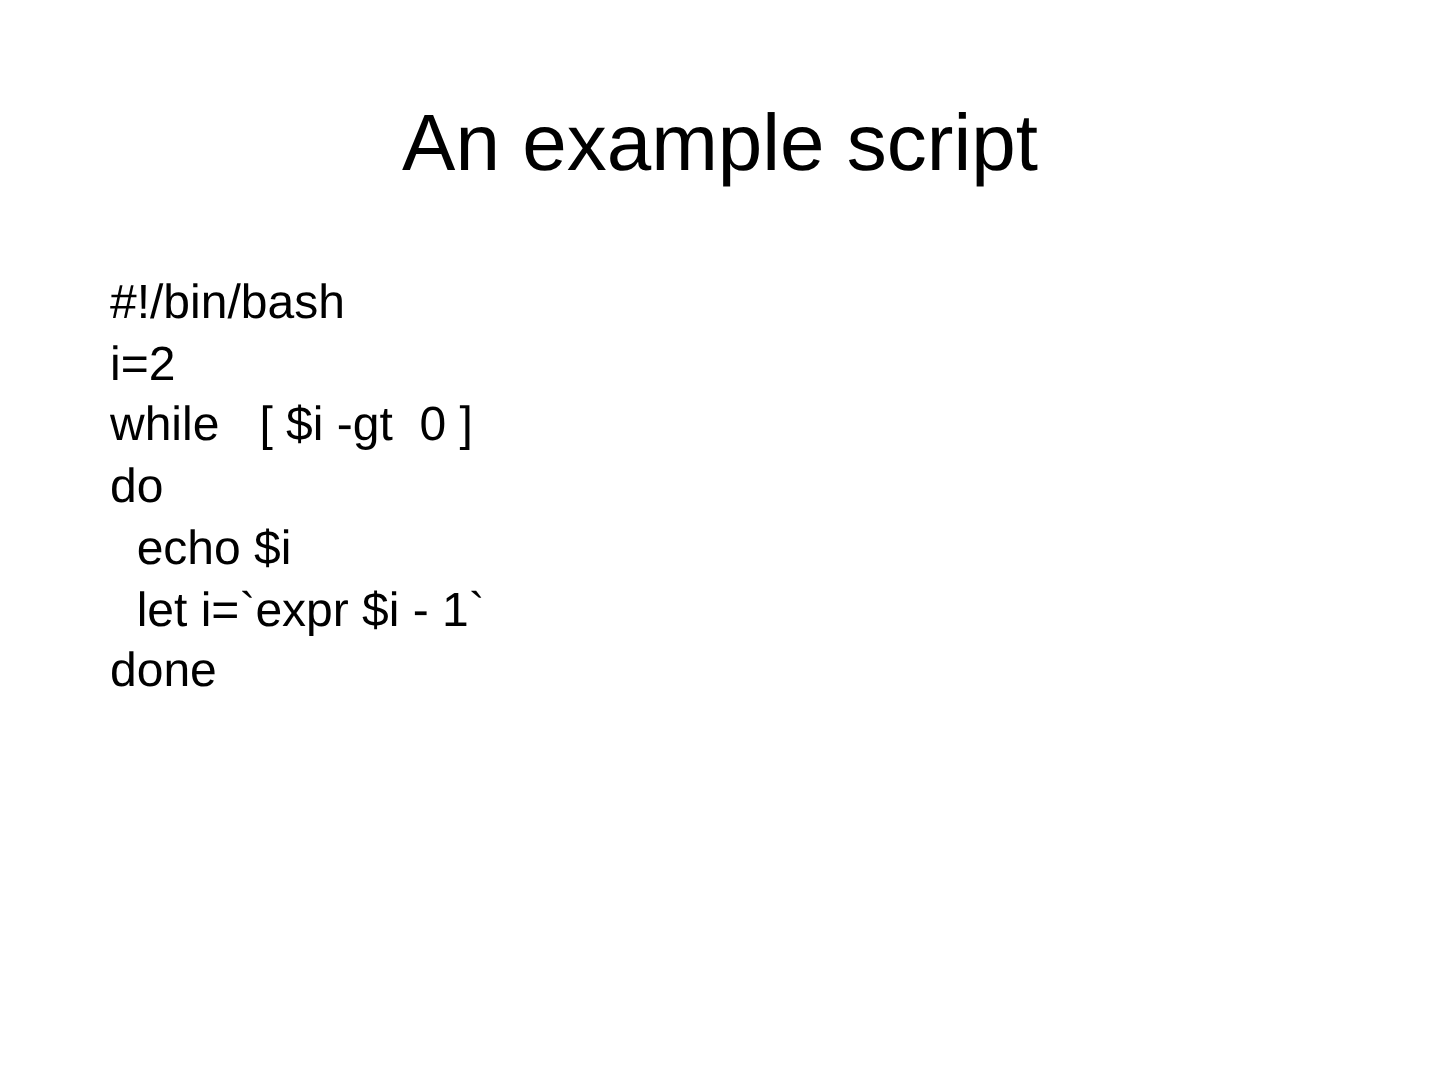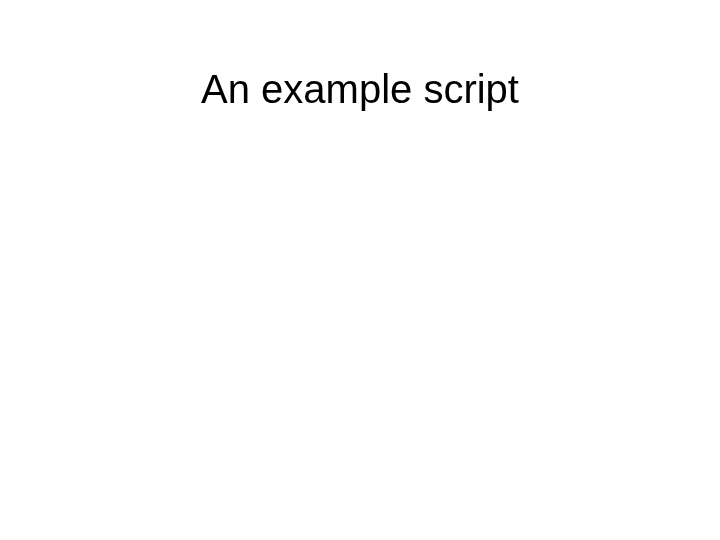--- a/index.html
+++ b/index.html
@@ -18,27 +18,33 @@
     .slide {
       width: 100%;
       height: 100%;
       padding: 50px 55px;
     }
     .title {
       font-size: 40px;
       font-weight: normal;
       text-align: center;
       margin-bottom: 42px;
-      margin-top: 17px;
     }
     .code-block {
       font-family: Arial, Helvetica, sans-serif;
       font-size: 24px;
       line-height: 1.28;
       white-space: pre;
     }
   </style>
 </head>
 <body>
 
 <div class="slide">
   <h1 class="title">An example script</h1>
+  <div class="code-block">#!/bin/bash
+i=2
+while   [ $i -gt  0 ]
+do
+  echo $i
+  let i=`expr $i - 1`
+done</div>
 </div>
 
 </body></html>

